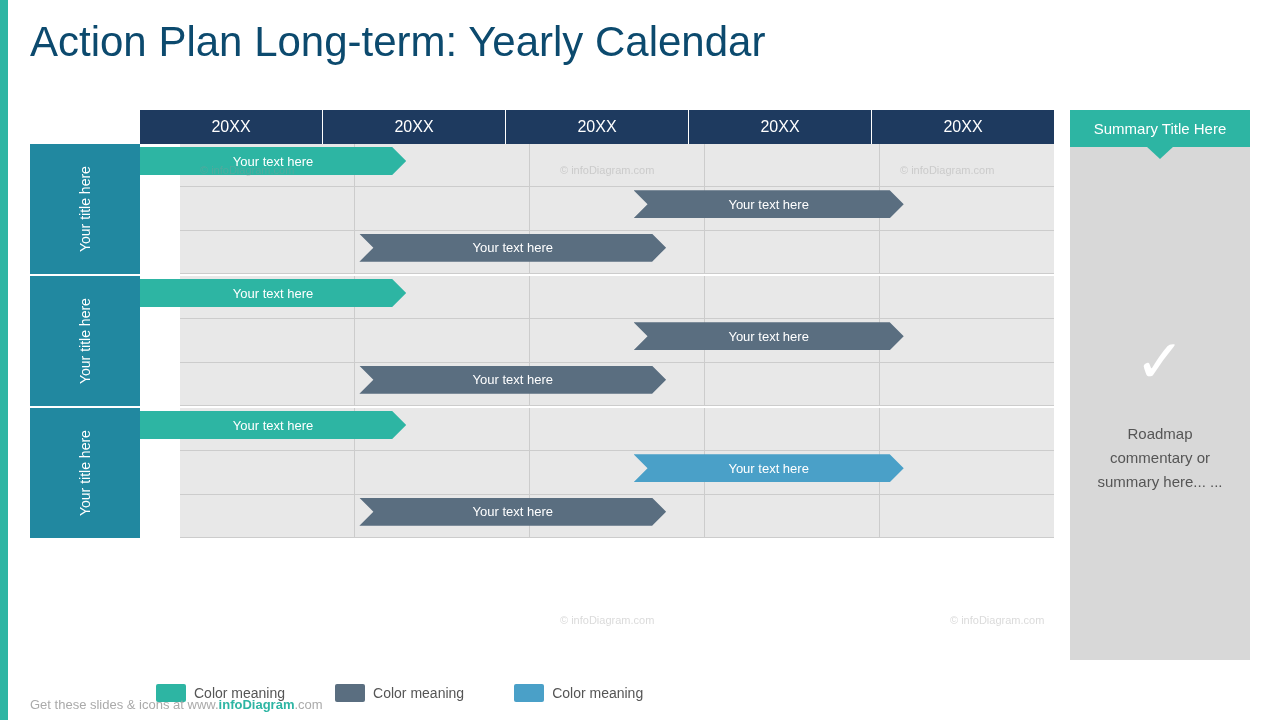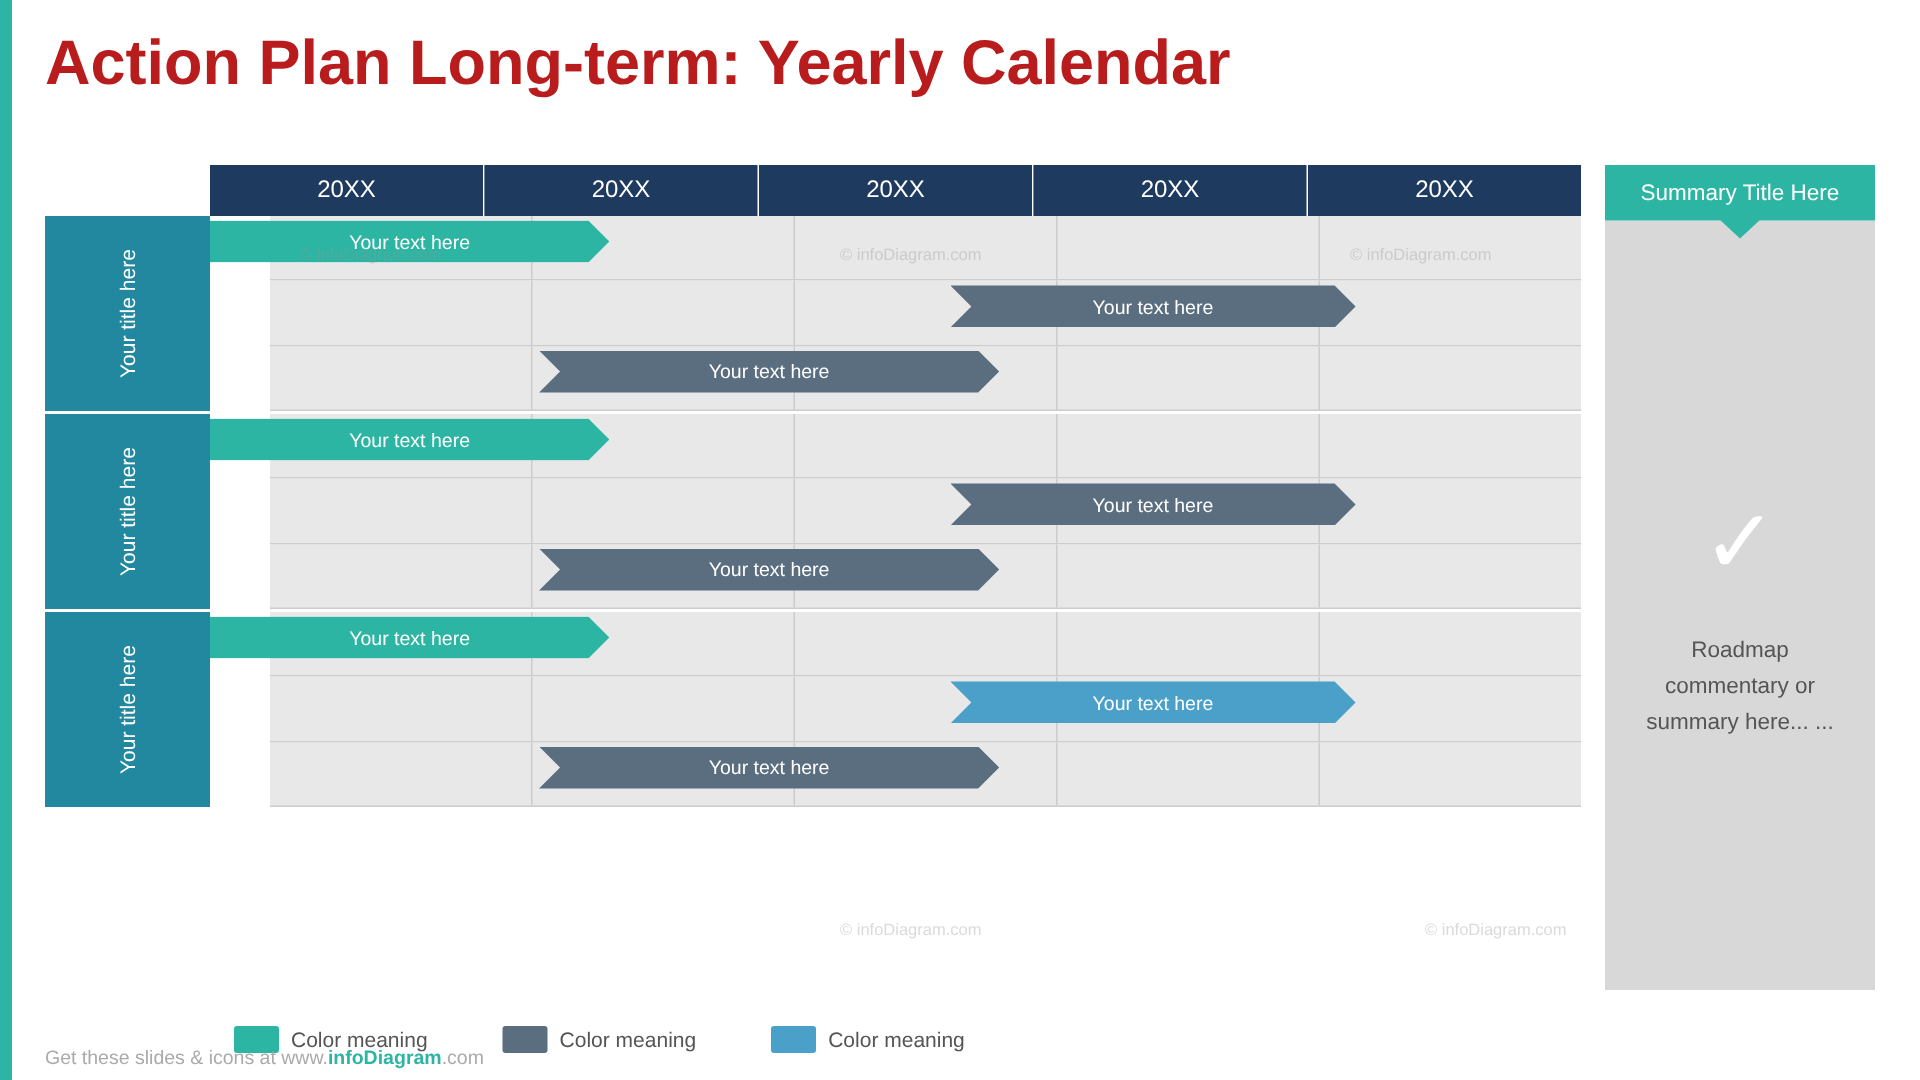--- a/index.html
+++ b/index.html
@@ -21,22 +21,22 @@
       height: 100%;
       background: #2db5a3;
     }
 
     
     .page-title {
       position: absolute;
       top: 18px;
       left: 30px;
       font-size: 42px;
-      font-weight: 700;
-      color: #b91c1c;
+      font-weight: 400;
+      color: #0c4a6e;
       letter-spacing: 0;
     }
 
     
     .main-content {
       position: absolute;
       top: 110px;
       left: 30px;
       right: 30px;
       bottom: 60px;

